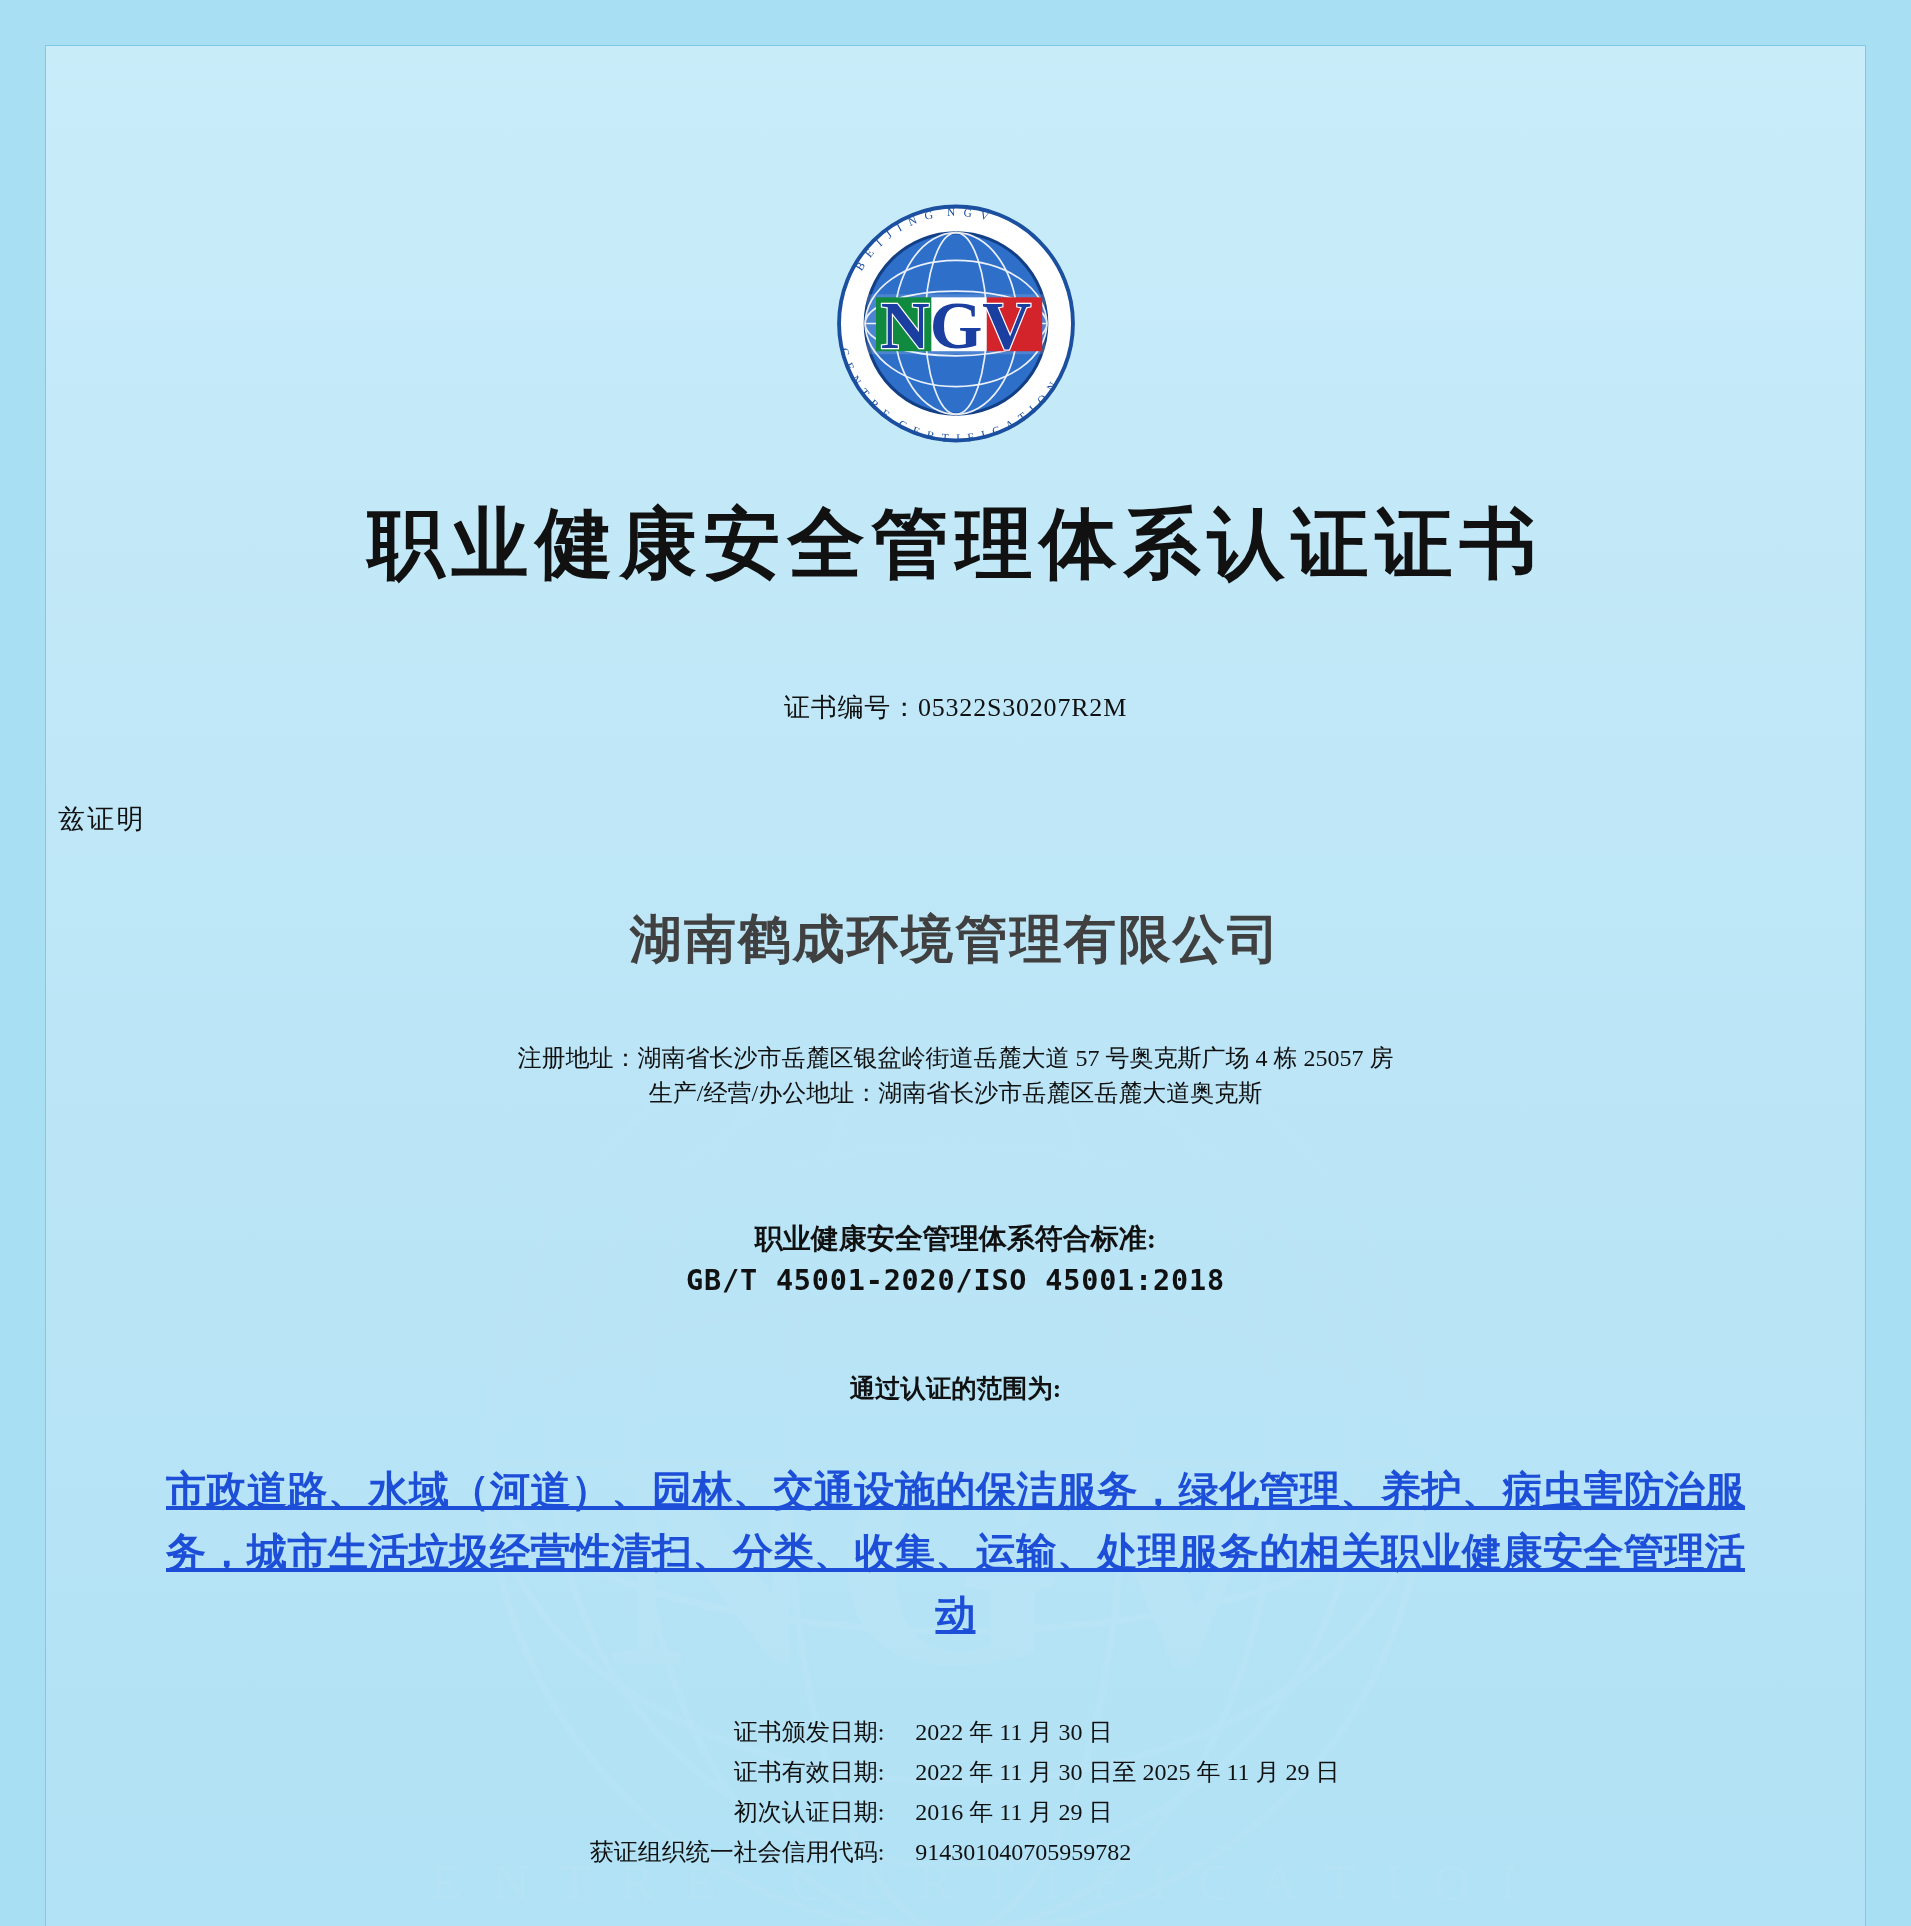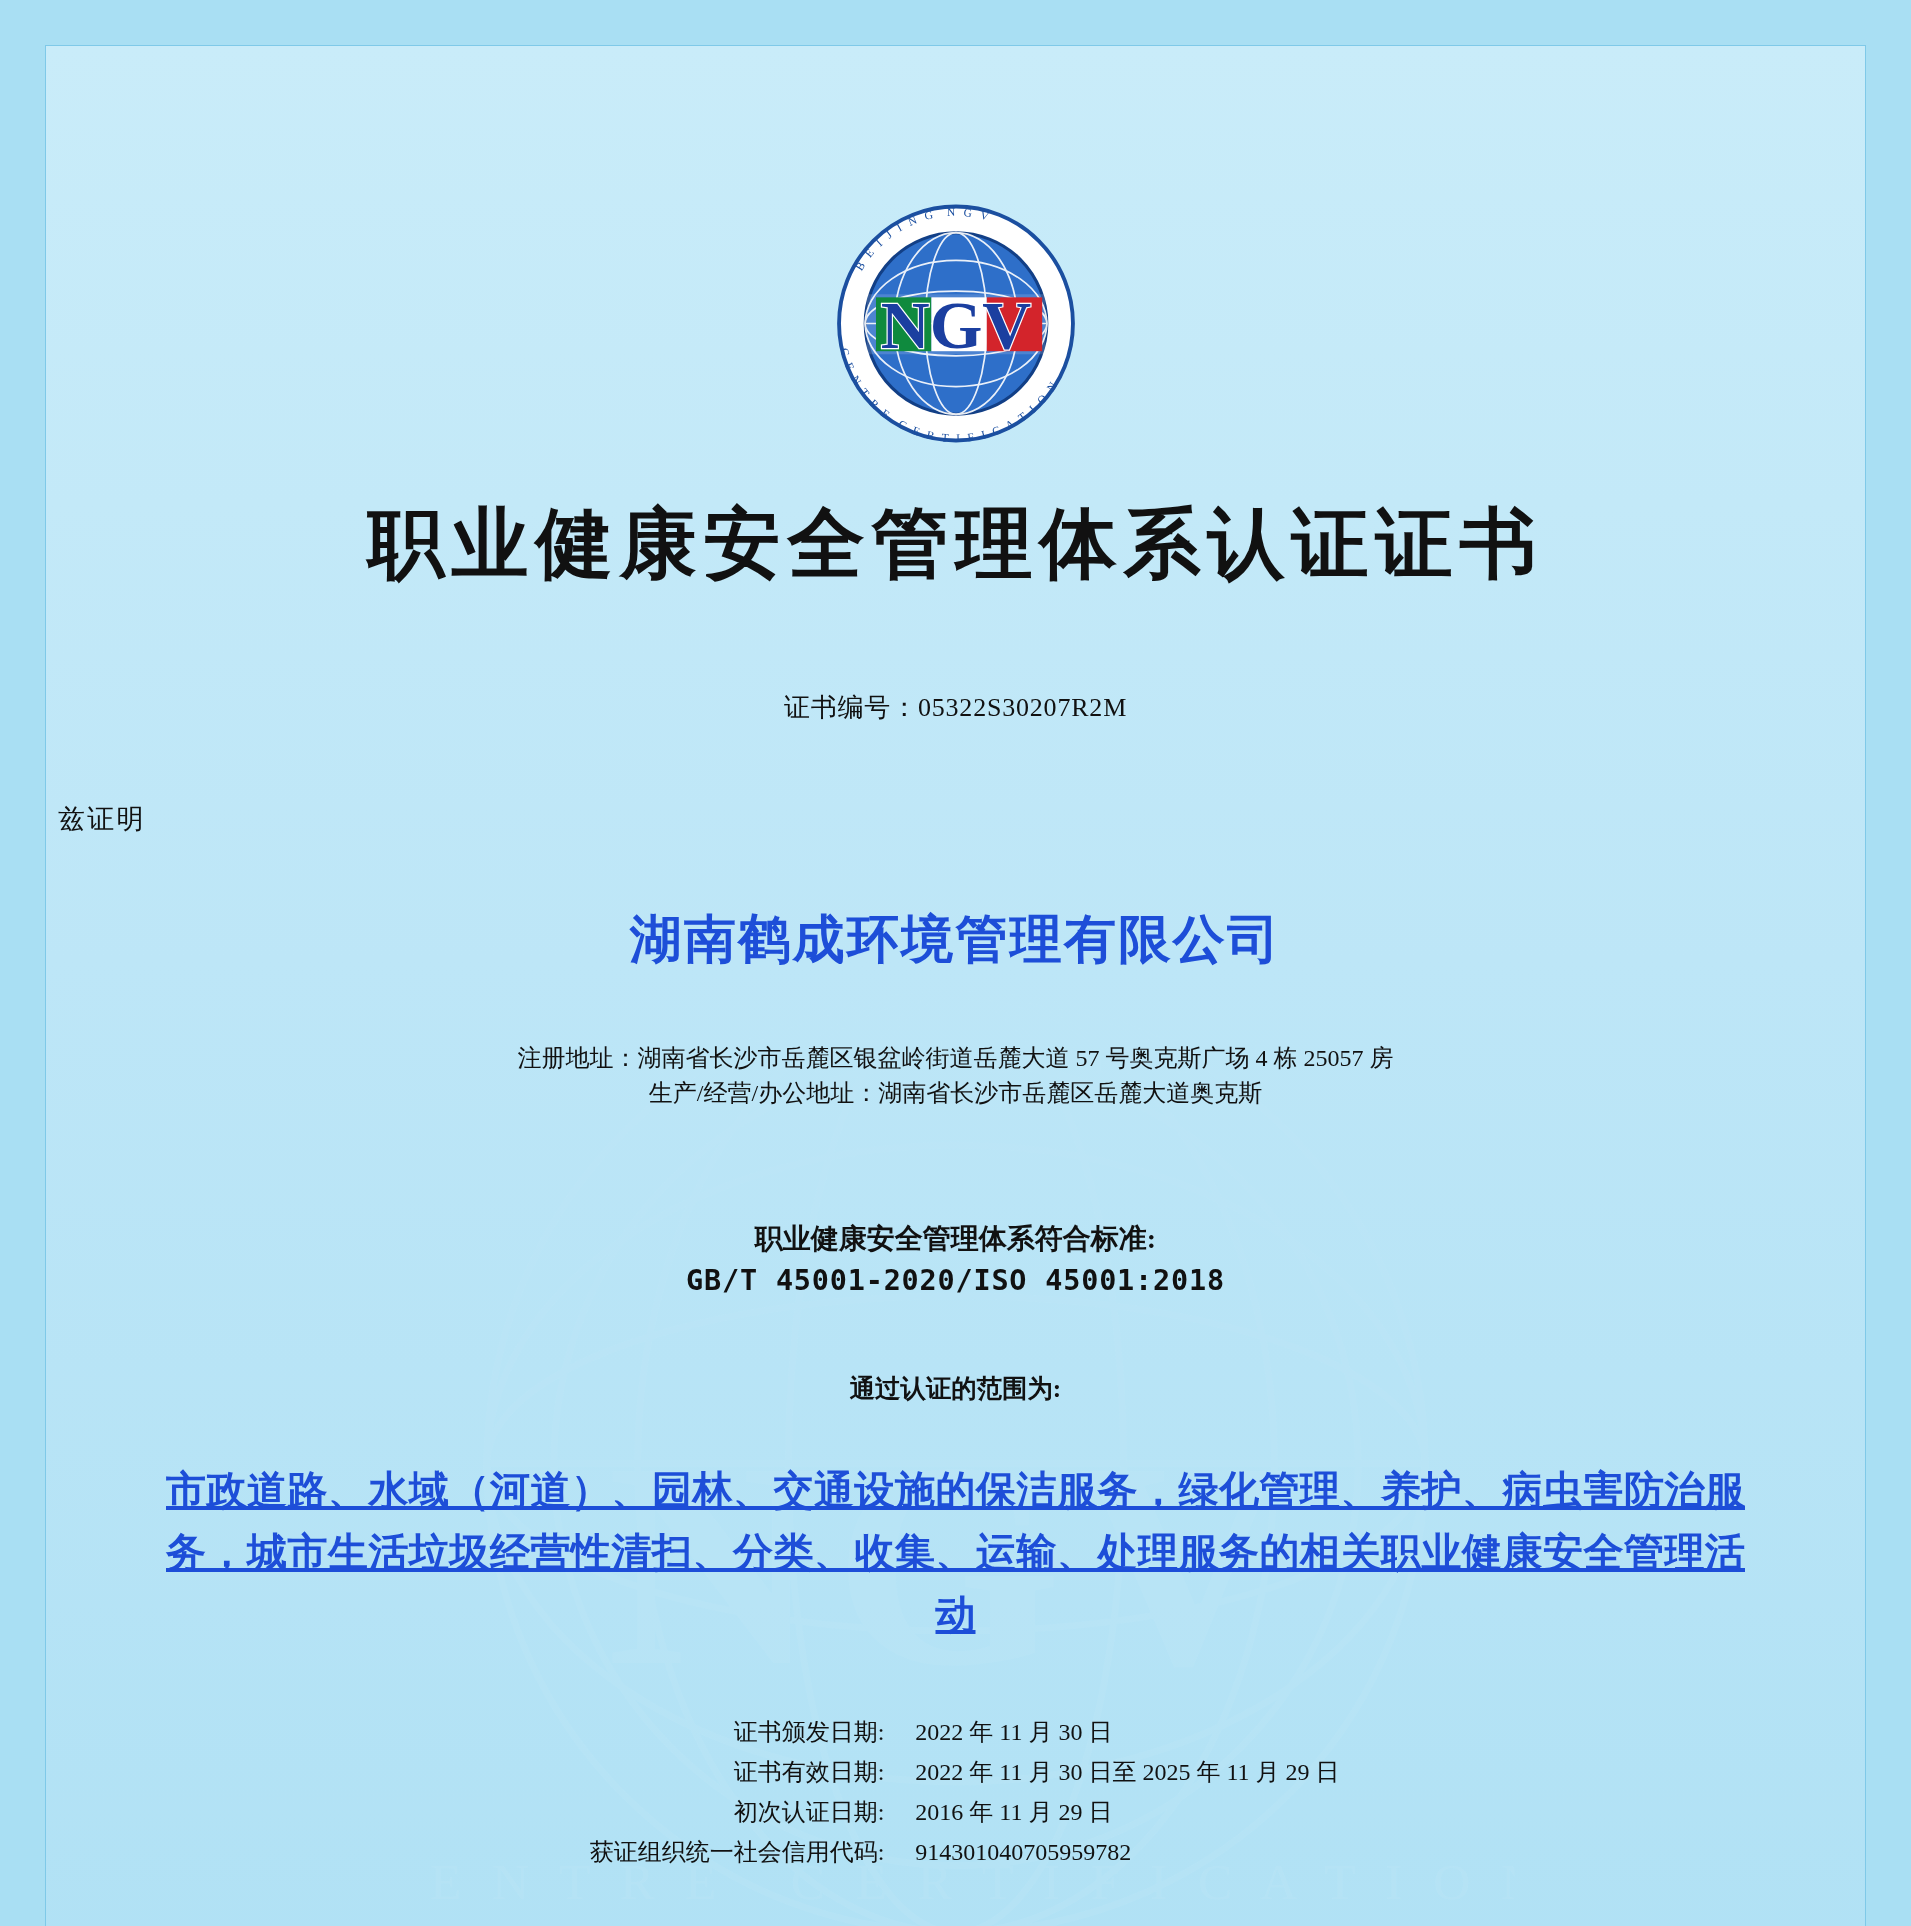--- a/index.html
+++ b/index.html
@@ -107,21 +107,21 @@
     color: #111;
     letter-spacing: 2.3px;
   }
   .company {
     position: absolute;
     left: 0; right: 0;
     top: 847px;
     text-align: center;
     font-size: 52px;
     font-weight: bold;
-    color: #1d4ed8;
+    color: #404040;
     letter-spacing: 2.3px;
   }
   .addr-block {
     position: absolute;
     left: 116px;
     right: 116px;
     top: 967px;
     text-align: center;
     font-size: 24px;
     line-height: 1.45;

